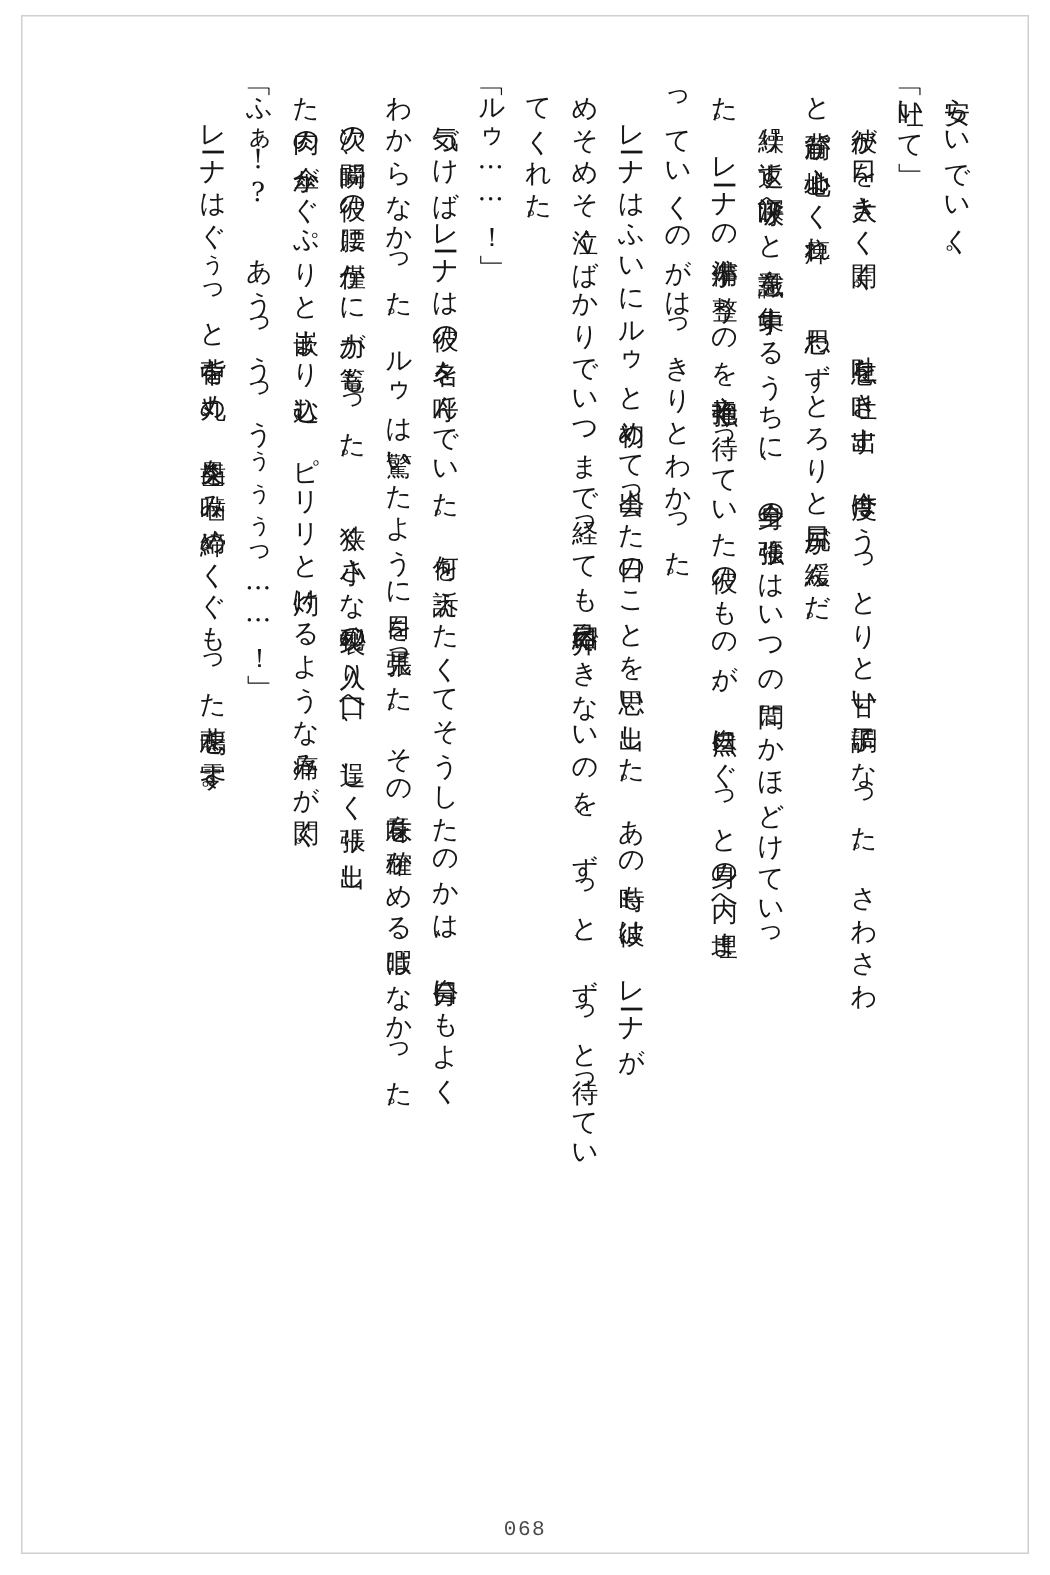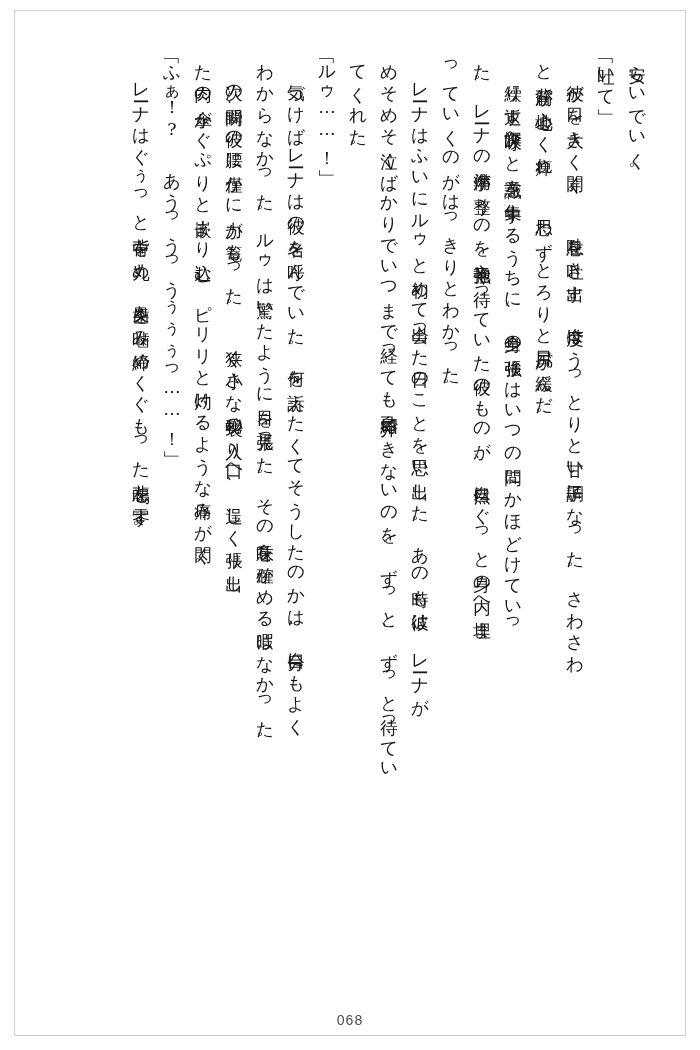--- a/index.html
+++ b/index.html
@@ -55,21 +55,21 @@
     color: #171717;
     font-weight: 400;
   }
   .ind-0 { padding-top: 0px; }
   .page-number {
     position: absolute;
     left: 0;
     right: 0;
     bottom: 22px;
     text-align: center;
-    font-family: Liberation Sans, sans-serif;
+    font-family: Liberation Mono, monospace;
     font-size: 14px;
     letter-spacing: 1px;
     color: #4a4a4a;
   }
 </style>
 </head>
 <body>
 
 <div class="page">
   <div class="page-frame"></div>

